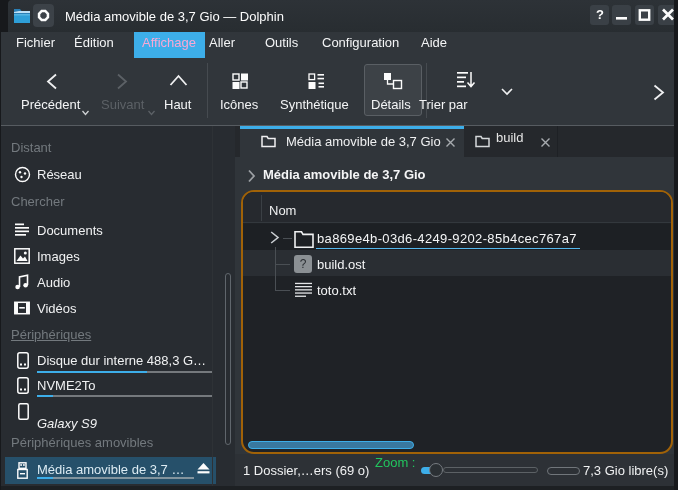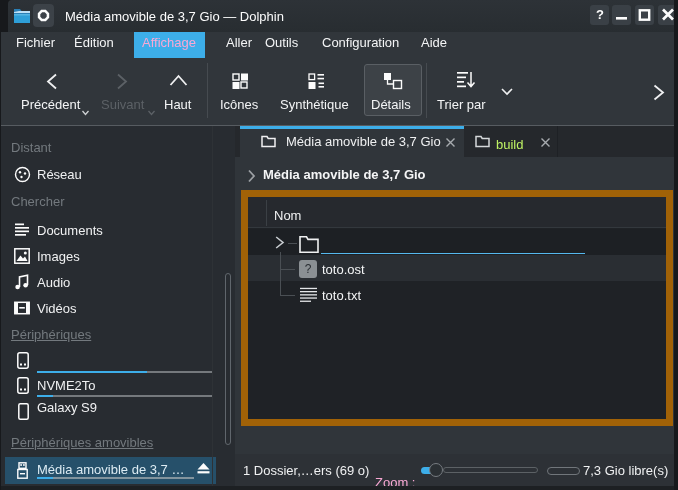--- a/index.html
+++ b/index.html
@@ -26,22 +26,22 @@
   .shead { position:absolute; left:10px; color:#73797e; }
   .sitem { position:absolute; left:36px; color:#f0f1f2; }
   .sicon { position:absolute; left:13px; }
   
   #main { left:235px; top:126px; width:439px; height:360px; background:#30353a; }
   #tabstrip { left:0; top:0; width:439px; height:31px; background:#25282c; }
   #tab1 { left:5px; top:0; width:224px; height:31px; background:#30353a;
     border-top:3px solid #3daee9; }
   #tab2 { left:229px; top:0; width:94px; height:31px; background:#25282c;
     border-right:1px solid #1e2125; }
-  #view { left:6px; top:64px; width:432px; height:236px; background:#1f2226;
-    border:7px solid #a16207; border-radius:0; overflow:hidden; }
+  #view { left:6px; top:64px; width:432px; height:264px; background:#1f2226;
+    border:2px solid #a16207; border-radius:13px; overflow:hidden; }
   #vheader { position:absolute; left:0; top:0; width:430px; height:30px; background:#26292e; }
   .row { position:absolute; left:0; width:430px; height:26px; }
   #statusbar { left:235px; top:454px; width:439px; height:32px; background:#2d3136; }
   #bottomband { left:1px; top:486px; width:673px; height:4px; background:#1d2023; }
   svg { display:block; }
 </style>
 </head>
 <body>
 <div id="win">
 
@@ -81,21 +81,21 @@
           <path d="M2 4.5 L12 14.5 M12 4.5 L2 14.5" stroke="#fcfcfc" stroke-width="2.7"></path>
         </svg>
       </div>
   </div>
 
   <div class="abs" id="menubar">
     <div class="menuitem" style="left:15px;">Fichier</div>
     <div class="menuitem" style="left:73px;">Édition</div>
     <div class="abs" style="left:133px;top:0;width:71px;height:26px;background:#3daee9;"></div>
     <div class="menuitem" style="left:141px;color:#f9a8d4;">Affichage</div>
-    <div class="menuitem" style="left:225px;">Aller</div>
+    <div class="menuitem" style="left:208px;">Aller</div>
     <div class="menuitem" style="left:264px;">Outils</div>
     <div class="menuitem" style="left:321px;">Configuration</div>
     <div class="menuitem" style="left:420px;">Aide</div>
   </div>
 
   <div class="abs" id="toolbar">
 
     <svg class="abs" style="left:44px;top:15px" width="13" height="17" viewBox="0 0 13 17">
       <path d="M11 1.5 L3 8.5 L11 15.5" fill="none" stroke="#eff0f1" stroke-width="1.8"></path>
     </svg>
@@ -145,21 +145,21 @@
     <div class="tblabel" style="left:370px;">Détails</div>
     <div class="tbsep" style="left:425px;"></div>
 
     <svg class="abs" style="left:455px;top:12px" width="20" height="20" viewBox="0 0 20 20">
       <rect x="1" y="2" width="11" height="1.7" fill="#fcfcfc"></rect>
       <rect x="1" y="6.5" width="9" height="1.7" fill="#fcfcfc"></rect>
       <rect x="1" y="11" width="7" height="1.7" fill="#fcfcfc"></rect>
       <rect x="1" y="15.5" width="9" height="1.7" fill="#fcfcfc"></rect>
       <path d="M15 2 v14 M11.5 12.5 L15 16.5 L18.5 12.5" fill="none" stroke="#fcfcfc" stroke-width="1.5"></path>
     </svg>
-    <div class="tblabel" style="left:436px;">Trier par</div>
+    <div class="tblabel" style="left:418px;">Trier par</div>
     <svg class="abs" style="left:499px;top:29px" width="14" height="9" viewBox="0 0 14 9">
       <path d="M2 2 L7 7 L12 2" fill="none" stroke="#eff0f1" stroke-width="1.6"></path>
     </svg>
 
     <svg class="abs" style="left:651px;top:26px" width="13" height="17" viewBox="0 0 13 17">
       <path d="M2.5 1.5 L11 8.5 L2.5 15.5" fill="none" stroke="#eff0f1" stroke-width="1.8"></path>
     </svg>
   </div>
   <div class="abs" id="hline125"></div>
 
@@ -200,38 +200,39 @@
       <rect x="5.2" y="7" width="5.6" height="1.6" fill="#fcfcfc"></rect>
     </svg>
     <div class="sitem" style="top:175px;">Vidéos</div>
 
     <div class="shead" style="top:201px;text-decoration:underline;">Périphériques</div>
     <svg class="sicon" style="left:16px;top:226px" width="12" height="17" viewBox="0 0 12 17">
       <rect x="0.8" y="0.8" width="10.4" height="15.4" rx="2" fill="none" stroke="#fcfcfc" stroke-width="1.5"></rect>
       <rect x="3" y="11.5" width="2" height="2" fill="#fcfcfc"></rect>
       <rect x="7" y="11.5" width="2" height="2" fill="#fcfcfc"></rect>
     </svg>
+    <div class="sitem" style="top:227px;">Disque dur interne 488,3 G…</div>
     <div class="abs" style="left:36px;top:245px;width:176px;height:2px;background:#75797d;"></div>
     <div class="abs" style="left:36px;top:245px;width:110px;height:2px;background:#3daee9;"></div>
 
     <svg class="sicon" style="left:16px;top:251px" width="12" height="17" viewBox="0 0 12 17">
       <rect x="0.8" y="0.8" width="10.4" height="15.4" rx="2" fill="none" stroke="#fcfcfc" stroke-width="1.5"></rect>
       <rect x="3" y="11.5" width="2" height="2" fill="#fcfcfc"></rect>
       <rect x="7" y="11.5" width="2" height="2" fill="#fcfcfc"></rect>
     </svg>
     <div class="sitem" style="top:252px;">NVME2To</div>
     <div class="abs" style="left:36px;top:269px;width:176px;height:2px;background:#75797d;"></div>
     <div class="abs" style="left:36px;top:269px;width:16px;height:2px;background:#3daee9;"></div>
 
     <svg class="sicon" style="left:17px;top:277px" width="11" height="17" viewBox="0 0 11 17">
       <rect x="0.8" y="0.8" width="9.4" height="15.4" rx="1.5" fill="none" stroke="#fcfcfc" stroke-width="1.5"></rect>
     </svg>
-    <div class="sitem" style="top:274px;">Galaxy S9</div>
-
-    <div class="shead" style="top:309px;text-decoration:underline;">Périphériques amovibles</div>
+    <div class="sitem" style="top:290px;font-style:italic;">Galaxy S9</div>
+
+    <div class="shead" style="top:309px;">Périphériques amovibles</div>
 
     <div class="abs" style="left:4px;top:331px;width:211px;height:27px;background:#26506a;"></div>
     <svg class="sicon" style="left:16px;top:336px" width="11" height="17" viewBox="0 0 11 17">
       <rect x="2" y="0.8" width="7" height="5.5" fill="none" stroke="#fcfcfc" stroke-width="1.4"></rect>
       <rect x="3.4" y="2" width="1.4" height="2" fill="#fcfcfc"></rect>
       <rect x="6.2" y="2" width="1.4" height="2" fill="#fcfcfc"></rect>
       <rect x="0.8" y="7.5" width="9.4" height="8.7" fill="none" stroke="#fcfcfc" stroke-width="1.4"></rect>
       <rect x="3" y="11" width="5" height="1.4" fill="#fcfcfc"></rect>
     </svg>
     <div class="sitem" style="top:336px;color:#dcebf3;">Média amovible de 3,7 …</div>
@@ -256,21 +257,21 @@
     </svg>
     <div class="abs" style="left:51px;top:8px;color:#eff0f1;">Média amovible de 3,7 Gio</div>
     <svg class="abs" style="left:210px;top:11px" width="11" height="11" viewBox="0 0 11 11">
       <path d="M1.5 1.5 L9.5 9.5 M9.5 1.5 L1.5 9.5" stroke="#a7abaf" stroke-width="1.4"></path>
     </svg>
 
     <div class="abs" id="tab2"></div>
     <svg class="abs" style="left:240px;top:8px" width="15" height="15" viewBox="0 0 15 15">
       <path d="M1 2.5 h5 l1.2 2 H14 v8 H1 z" fill="none" stroke="#d5d8da" stroke-width="1.5"></path>
     </svg>
-    <div class="abs" style="left:261px;top:11px;color:#bef264;">build</div>
+    <div class="abs" style="left:261px;top:4px;color:#e5e5e5;">build</div>
     <svg class="abs" style="left:305px;top:11px" width="11" height="11" viewBox="0 0 11 11">
       <path d="M1.5 1.5 L9.5 9.5 M9.5 1.5 L1.5 9.5" stroke="#a7abaf" stroke-width="1.4"></path>
     </svg>
 
     <svg class="abs" style="left:12px;top:43px" width="9" height="14" viewBox="0 0 9 14">
       <path d="M2 1.5 L7 7 L2 12.5" fill="none" stroke="#9da1a5" stroke-width="1.8"></path>
     </svg>
     <div class="abs" style="left:28px;top:41px;font-weight:bold;color:#f4f5f6;">Média amovible de 3,7 Gio</div>
 
     <div class="abs" id="view">
@@ -287,41 +288,42 @@
       <div class="abs" style="left:32px;top:72px;width:15px;height:1px;background:#4a4f54;"></div>
       <div class="abs" style="left:32px;top:98px;width:15px;height:1px;background:#4a4f54;"></div>
       <div class="abs" style="left:40px;top:46px;width:9px;height:1px;background:#4a4f54;"></div>
 
       <svg class="abs" style="left:26px;top:39px" width="11" height="13" viewBox="0 0 11 13">
         <path d="M2.2 1 L9 6.5 L2.2 12" fill="none" stroke="#c9cdd1" stroke-width="1.6"></path>
       </svg>
       <svg class="abs" style="left:51px;top:37px" width="20" height="19" viewBox="0 0 20 19">
         <path d="M1 2.8 h6.5 l1.5 2.6 H19 v12.8 H1 z" fill="none" stroke="#eff0f1" stroke-width="1.6"></path>
       </svg>
+      <div class="abs" style="left:74px;top:39px;color:#f4f5f6;letter-spacing:0.35px;">ba869e4b-03d6-4249-9202-85b4cec767a7</div>
       <div class="abs" style="left:73px;top:56px;width:264px;height:1px;background:#55b8ee;"></div>
 
       <div class="abs" style="left:51px;top:63px;width:18px;height:18px;background:#8b9094;border-radius:3px;color:#2a2e33;font-size:12px;text-align:center;line-height:18px;">?</div>
-      <div class="abs" style="left:74px;top:65px;color:#f4f5f6;">toto.ost</div>
+      <div class="abs" style="left:74px;top:65px;color:#f4f5f6;">build.ost</div>
 
       <svg class="abs" style="left:51px;top:89px" width="19" height="18" viewBox="0 0 19 18">
         <rect x="1" y="1.8" width="17" height="1.3" fill="#e4e6e8"></rect>
         <rect x="1" y="5" width="17" height="1.3" fill="#e4e6e8"></rect>
         <rect x="1" y="8.2" width="17" height="1.3" fill="#e4e6e8"></rect>
         <rect x="1" y="11.4" width="17" height="1.3" fill="#e4e6e8"></rect>
         <rect x="1" y="14.6" width="11" height="1.3" fill="#e4e6e8"></rect>
       </svg>
       <div class="abs" style="left:74px;top:91px;color:#f4f5f6;text-align:right;">toto.txt</div>
 
       <div class="abs" style="left:5px;top:249px;width:166px;height:8px;background:#39789f;border:1px solid #3daee9;border-radius:4px;"></div>
     </div>
 
   </div>
   <div class="abs" id="statusbar">
     <div class="abs" style="left:8px;top:9px;color:#f0f1f2;">1 Dossier,…ers (69 o)</div>
-    <div class="abs" style="left:140px;top:21px;color:#f9a8d4;">Zoom :</div>
+    <div class="abs" style="left:140px;top:1px;color:#22c55e;">Zoom :</div>
     <div class="abs" style="left:186px;top:13px;width:16px;height:7px;background:#3daee9;border-radius:4px;"></div>
     <div class="abs" style="left:208px;top:13px;width:95px;height:6px;border:1px solid #5c6165;border-radius:4px;"></div>
     <div class="abs" style="left:194px;top:9px;width:14px;height:14px;background:#2b3034;border:1.5px solid #777c81;border-radius:50%;"></div>
     <div class="abs" style="left:312px;top:13px;width:33px;height:8px;border:1px solid #71767b;border-radius:4px;"></div>
     <div class="abs" style="left:348px;top:9px;color:#f0f1f2;">7,3 Gio libre(s)</div>
   </div>
   <div class="abs" id="bottomband"></div>
 
   <div class="abs" style="left:0;top:0;width:1px;height:490px;background:#17191c;"></div>
   <div class="abs" style="left:674px;top:0;width:4px;height:490px;background:#17191c;"></div>

